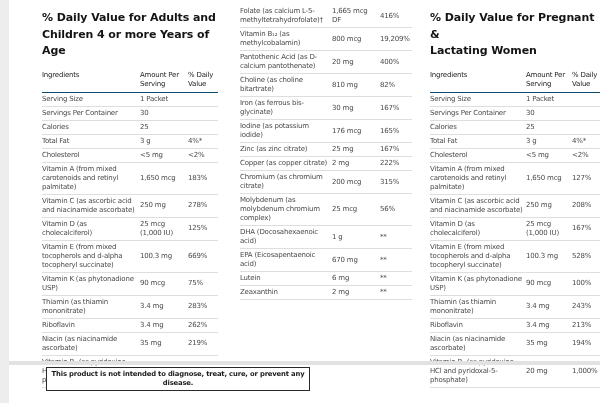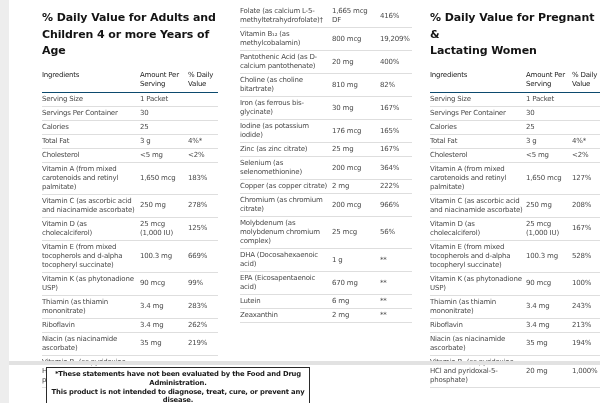--- a/index.html
+++ b/index.html
@@ -98,21 +98,21 @@
           <td>125%</td>
         </tr>
         <tr>
           <td>Vitamin E (from mixed tocopherols and d-alpha tocopheryl succinate)</td>
           <td>100.3 mg</td>
           <td>669%</td>
         </tr>
         <tr>
           <td>Vitamin K (as phytonadione USP)</td>
           <td>90 mcg</td>
-          <td>99%</td>
+          <td>75%</td>
         </tr>
         <tr>
           <td>Thiamin (as thiamin mononitrate)</td>
           <td>3.4 mg</td>
           <td>283%</td>
         </tr>
         <tr>
           <td>Riboflavin</td>
           <td>3.4 mg</td>
           <td>262%</td>
@@ -168,33 +168,28 @@
           <td>Iodine (as potassium iodide)</td>
           <td>176 mcg</td>
           <td>165%</td>
         </tr>
         <tr>
           <td>Zinc (as zinc citrate)</td>
           <td>25 mg</td>
           <td>167%</td>
         </tr>
         <tr>
-          <td>Selenium (as selenomethionine)</td>
-          <td>200 mcg</td>
-          <td>364%</td>
-        </tr>
-        <tr>
           <td>Copper (as copper citrate)</td>
           <td>2 mg</td>
           <td>222%</td>
         </tr>
         <tr>
           <td>Chromium (as chromium citrate)</td>
           <td>200 mcg</td>
-          <td>966%</td>
+          <td>315%</td>
         </tr>
         <tr>
           <td>Molybdenum (as molybdenum chromium complex)</td>
           <td>25 mcg</td>
           <td>56%</td>
         </tr>
         <tr>
           <td>DHA (Docosahexaenoic acid)</td>
           <td>1 g</td>
           <td>**</td>
@@ -307,15 +302,14 @@
           <td>20 mg</td>
           <td>1,000%</td>
         </tr>
       </tbody>
   </table>
 </section>
 
 <div class="sep-band"></div>
 
 <div class="disclaimer">
-    <div>*These statements have not been evaluated by the Food and Drug Administration.</div>
     <div>This product is not intended to diagnose, treat, cure, or prevent any disease.</div>
   </div>
 
 </body></html>

